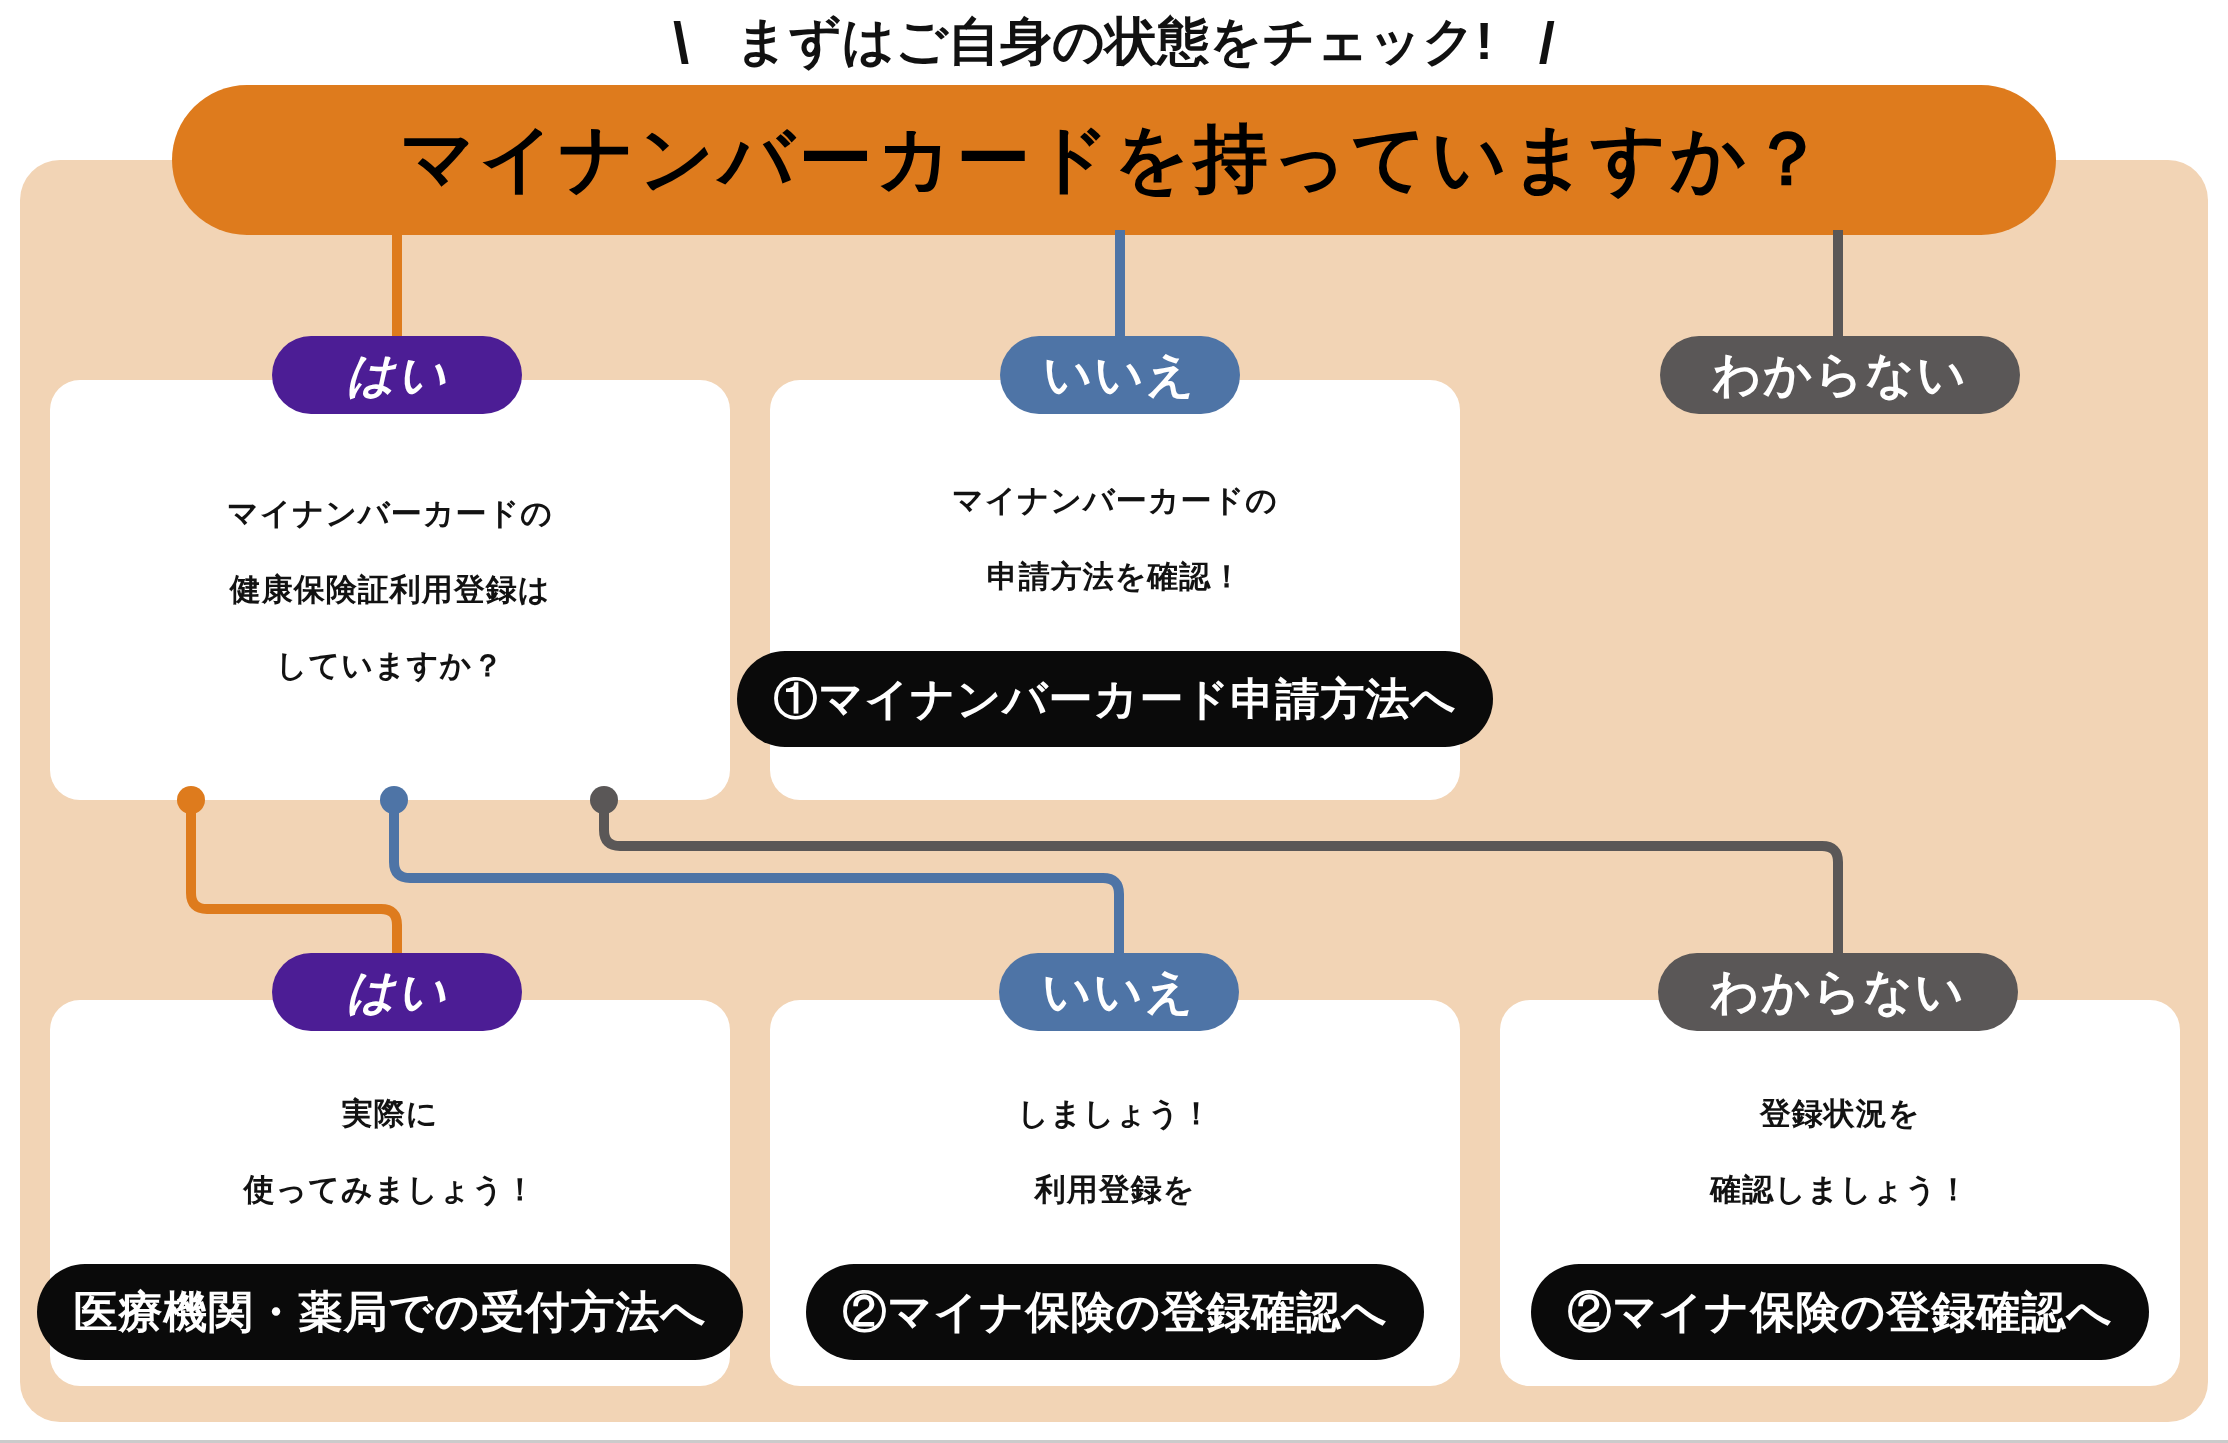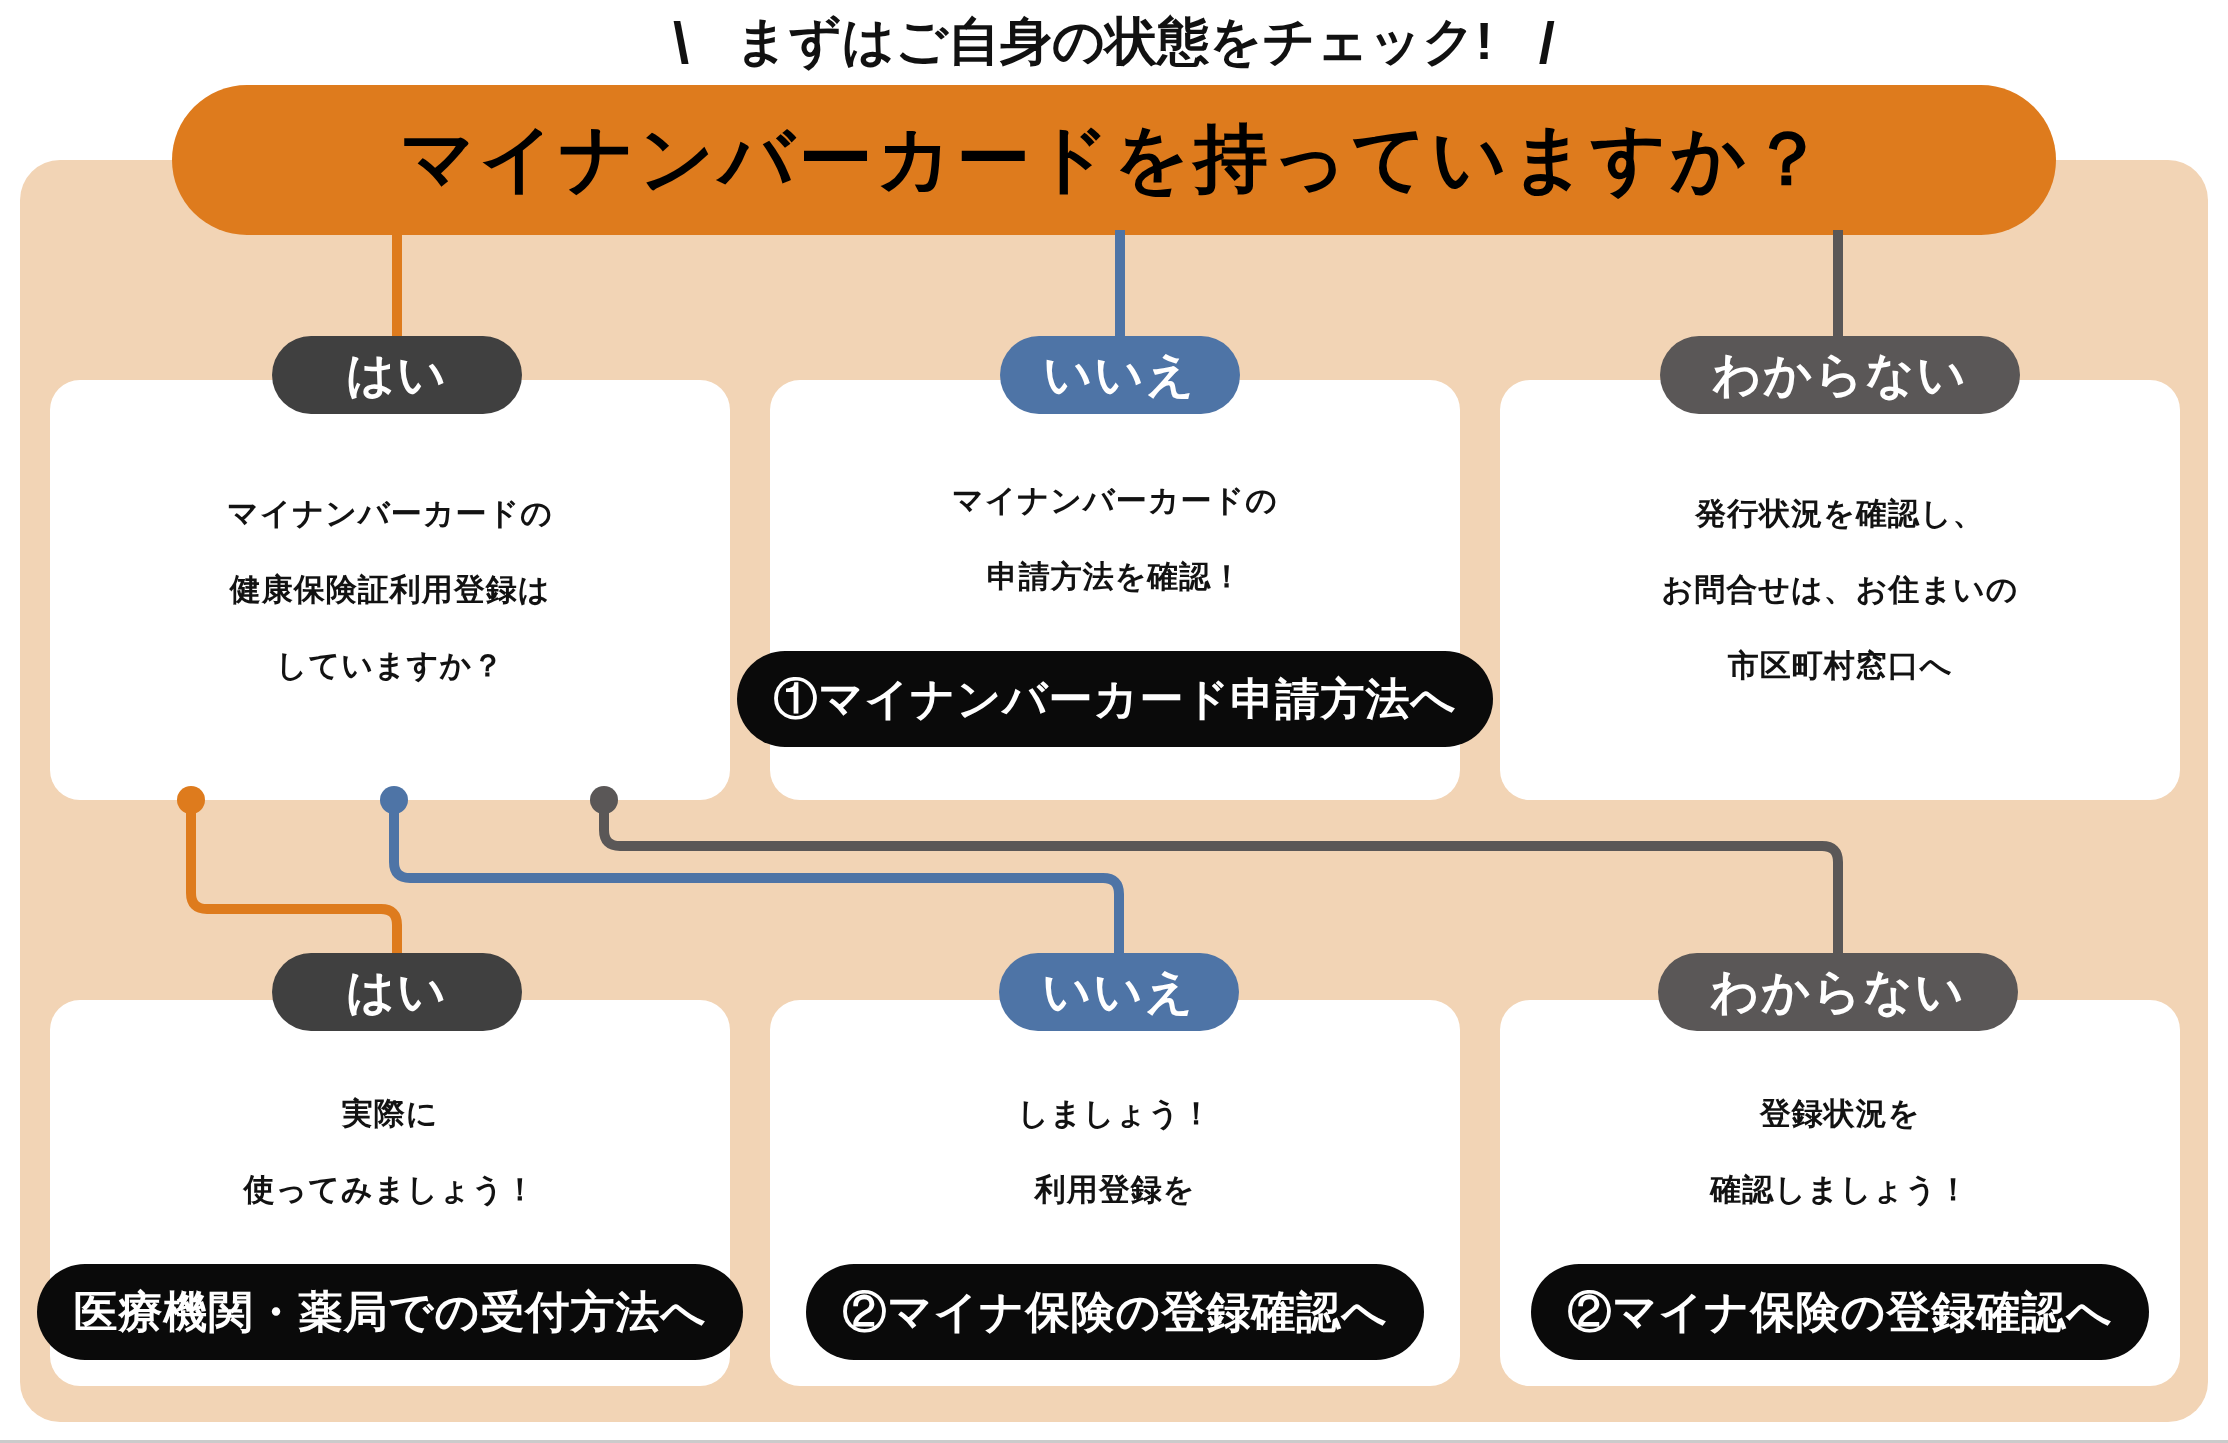--- a/index.html
+++ b/index.html
@@ -32,21 +32,21 @@
   #card-f{left:1500px;width:680px;}
 
   .card-text{font-size:31px;font-weight:700;color:#121212;text-align:center;line-height:76px;letter-spacing:1px;}
 
   .cta{margin-top:36px;background:#0A0A0A;color:#ffffff;font-size:44px;font-weight:700;
     height:96px;border-radius:50px;display:flex;align-items:center;justify-content:center;
     padding:0 36px;white-space:nowrap;letter-spacing:1px;cursor:pointer;}
 
   .pill{position:absolute;height:78px;border-radius:44px;display:flex;align-items:center;justify-content:center;
     color:#ffffff;font-size:48px;font-weight:700;letter-spacing:2px;z-index:4;}
-  .pill.orange{background:#404040;}
+  .pill.orange{background:#4c1d95;font-style:italic;}
   .pill.blue{background:#4E74A6;}
   .pill.gray{background:#5A5757;}
   #pill-yes-1{left:272px;top:336px;width:250px;}
   #pill-no-1{left:1000px;top:336px;width:240px;}
   #pill-unk-1{left:1660px;top:336px;width:360px;}
   #pill-yes-2{left:272px;top:953px;width:250px;}
   #pill-no-2{left:999px;top:953px;width:240px;}
   #pill-unk-2{left:1658px;top:953px;width:360px;}
 
   .bottom-line{position:absolute;left:0;bottom:0;width:100%;height:3px;background:#cbcbcb;z-index:6;}
@@ -92,27 +92,20 @@
   </div>
 
   <div class="card r1" id="card-b">
     <div class="card-text">
       <div>マイナンバーカードの</div>
       <div>申請方法を確認！</div>
     </div>
     <div class="cta">①マイナンバーカード申請方法へ</div>
   </div>
 
-  <div class="card r1" id="card-c">
-    <div class="card-text">
-      <div>発行状況を確認し、</div>
-      <div>お問合せは、お住まいの</div>
-      <div>市区町村窓口へ</div>
-    </div>
-  </div>
 
   <div class="card r2" id="card-d">
     <div class="card-text">
       <div>実際に</div>
       <div>使ってみましょう！</div>
     </div>
     <div class="cta">医療機関・薬局での受付方法へ</div>
   </div>
 
   <div class="card r2" id="card-e">

